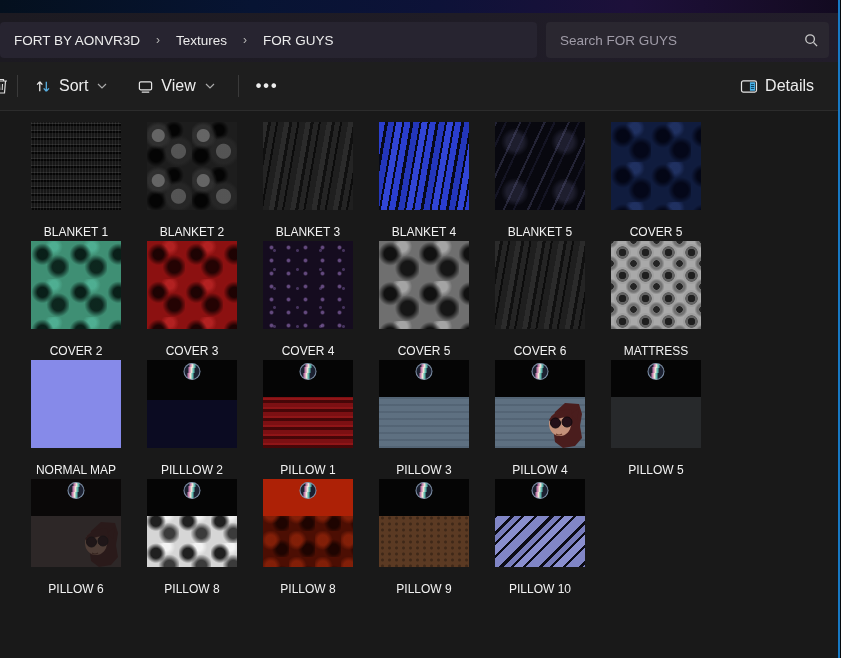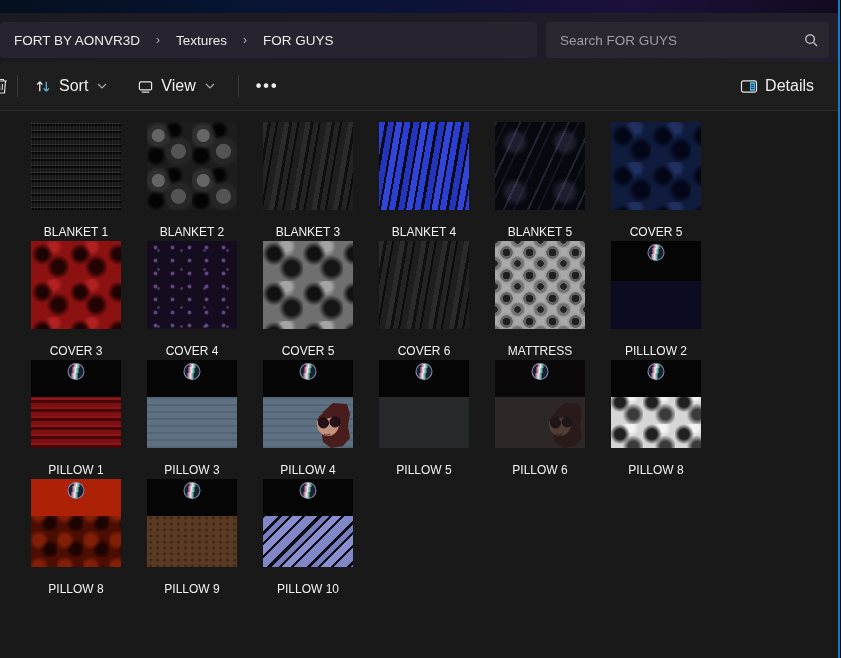--- a/index.html
+++ b/index.html
@@ -264,20 +264,28 @@
   </div>
     <div class="tile">
     <div class="thumb tx-cover1">
       
       
       
     </div>
     <div class="label">COVER 5</div>
   </div>
     <div class="tile">
+    <div class="thumb tx-cover2">
+      
+      
+      
+    </div>
+    <div class="label">COVER 2</div>
+  </div>
+    <div class="tile">
     <div class="thumb tx-cover3">
       
       
       
     </div>
     <div class="label">COVER 3</div>
   </div>
     <div class="tile">
     <div class="thumb tx-cover4">
       
@@ -302,20 +310,28 @@
     </div>
     <div class="label">COVER 6</div>
   </div>
     <div class="tile">
     <div class="thumb tx-mattress">
       
       
       
     </div>
     <div class="label">MATTRESS</div>
+  </div>
+    <div class="tile">
+    <div class="thumb tx-normal">
+      
+      
+      
+    </div>
+    <div class="label">NORMAL MAP</div>
   </div>
     <div class="tile">
     <div class="thumb tx-pilllow2">
       <div class="band" style="background: rgb(5, 5, 5); height: 46%;"></div>
       <span class="badge"></span>
 
     </div>
     <div class="label">PILLLOW 2</div>
   </div>
     <div class="tile">

